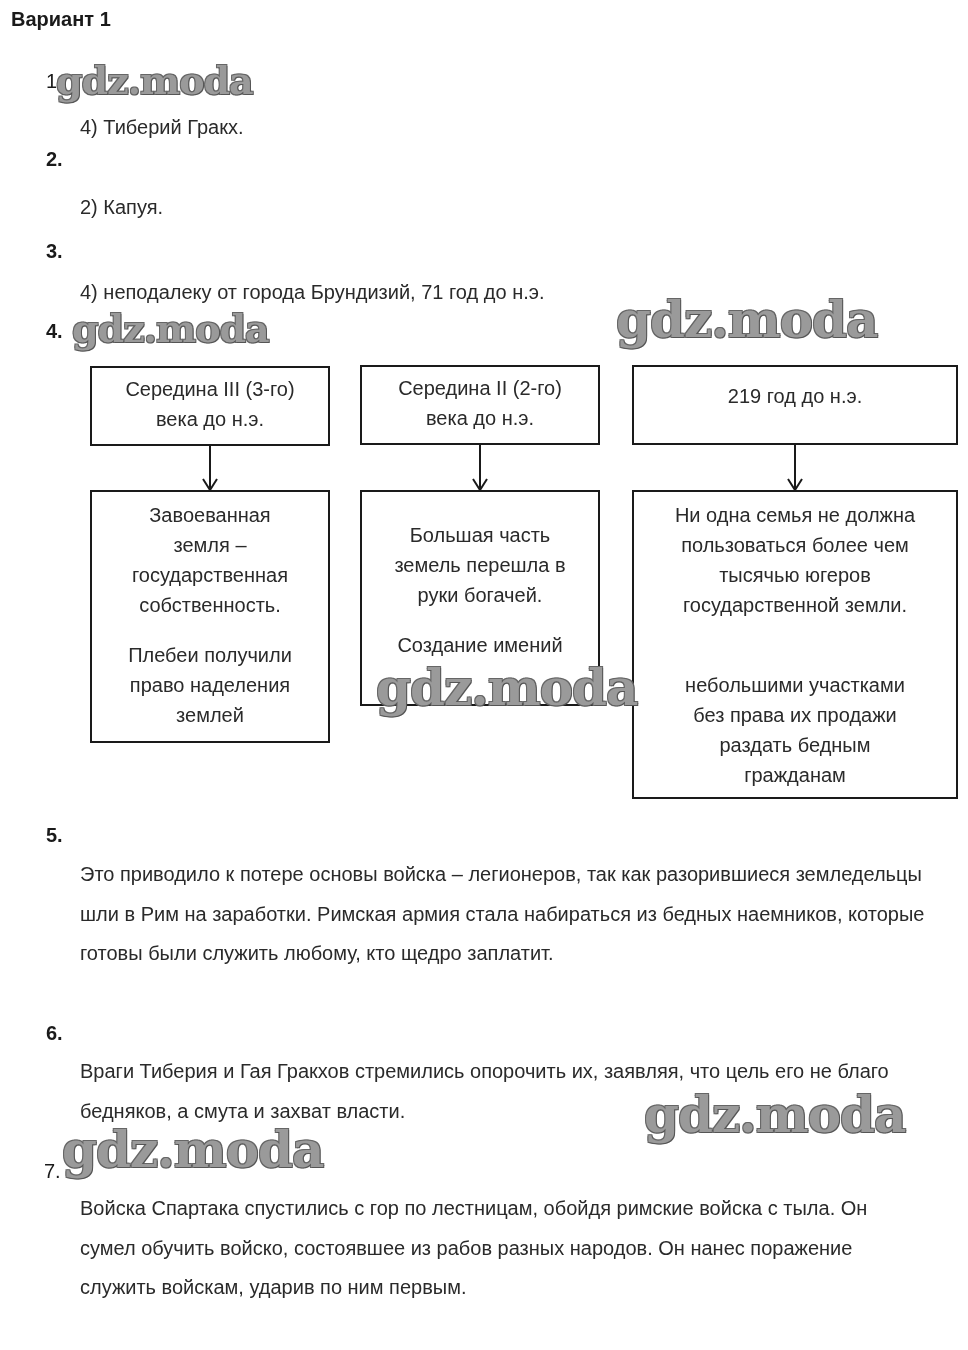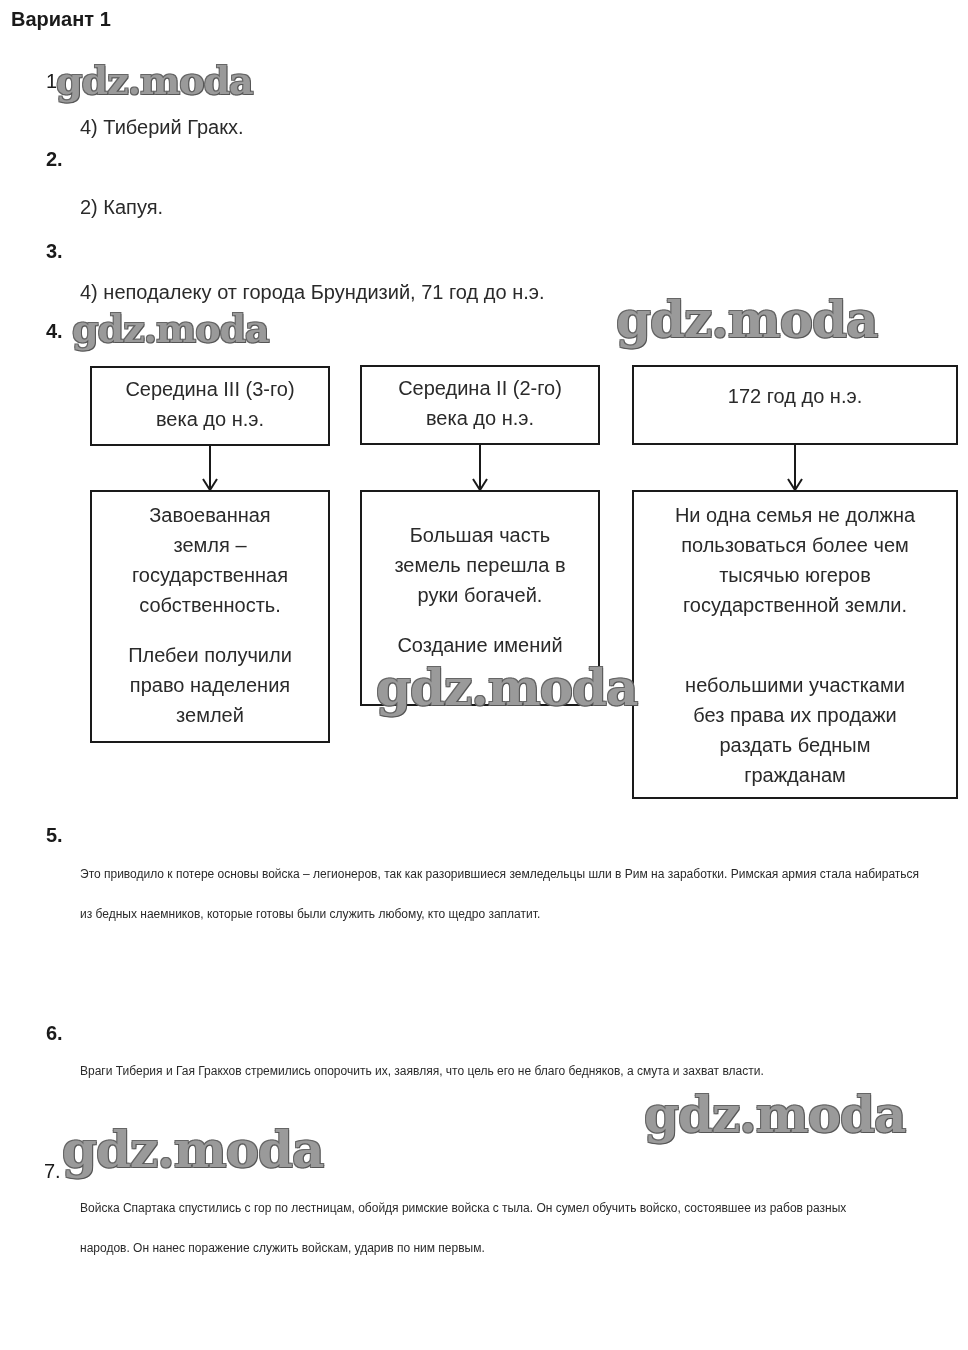--- a/index.html
+++ b/index.html
@@ -4,21 +4,21 @@
   <style>
     html, body { margin: 0; padding: 0; background: #ffffff; }
     body {
       width: 968px; height: 1350px; position: relative; overflow: hidden;
       font-family: "Liberation Sans", sans-serif; color: #222222;
     }
     .abs { position: absolute; }
     .title { left: 11px; top: 8px; font-size: 20px; font-weight: bold; color: #1a1a1a; }
     .qnum { font-size: 20px; font-weight: bold; color: #1a1a1a; }
     .answer { font-size: 20px; color: #2a2a2a; white-space: nowrap; }
-    .para { font-size: 12px; color: #2a2a2a; line-height: 39.5px; width: 850px; }
+    .para { font-size: 20px; color: #2a2a2a; line-height: 39.5px; width: 850px; }
     .box {
       position: absolute; border: 2px solid #1a1a1a; box-sizing: border-box;
       background: #ffffff; text-align: center; font-size: 20px; color: #2a2a2a;
       line-height: 30px;
     }
     .box p { margin: 0; }
     .box p + p { margin-top: 20px; }
     .arrow { position: absolute; width: 20px; }
     .watermark {
       position: absolute; font-family: "DejaVu Serif", serif; font-weight: bold;
@@ -90,21 +90,21 @@
       <span>земель перешла в</span><br>
       <span>руки богачей.</span>
     </p>
     <p>
       <span>Создание имений</span>
     </p>
   </div>
 
   <div class="box" style="left:632px; top:365px; width:326px; height:80px; padding-top:14px;">
     <p>
-      <span>172 год до н.э.</span>
+      <span>219 год до н.э.</span>
     </p>
   </div>
   <svg class="arrow" style="left:785px; top:445px; height:46px;" viewBox="0 0 20 46">
     <line x1="10" y1="0" x2="10" y2="44" stroke="#1a1a1a" stroke-width="2"></line>
     <polyline points="3,34 10,45 17,34" fill="none" stroke="#1a1a1a" stroke-width="2"></polyline>
   </svg>
   <div class="box" style="left:632px; top:490px; width:326px; height:309px; padding-top:8px;">
     <p>
       <span>Ни одна семья не должна</span><br>
       <span>пользоваться более чем</span><br>

